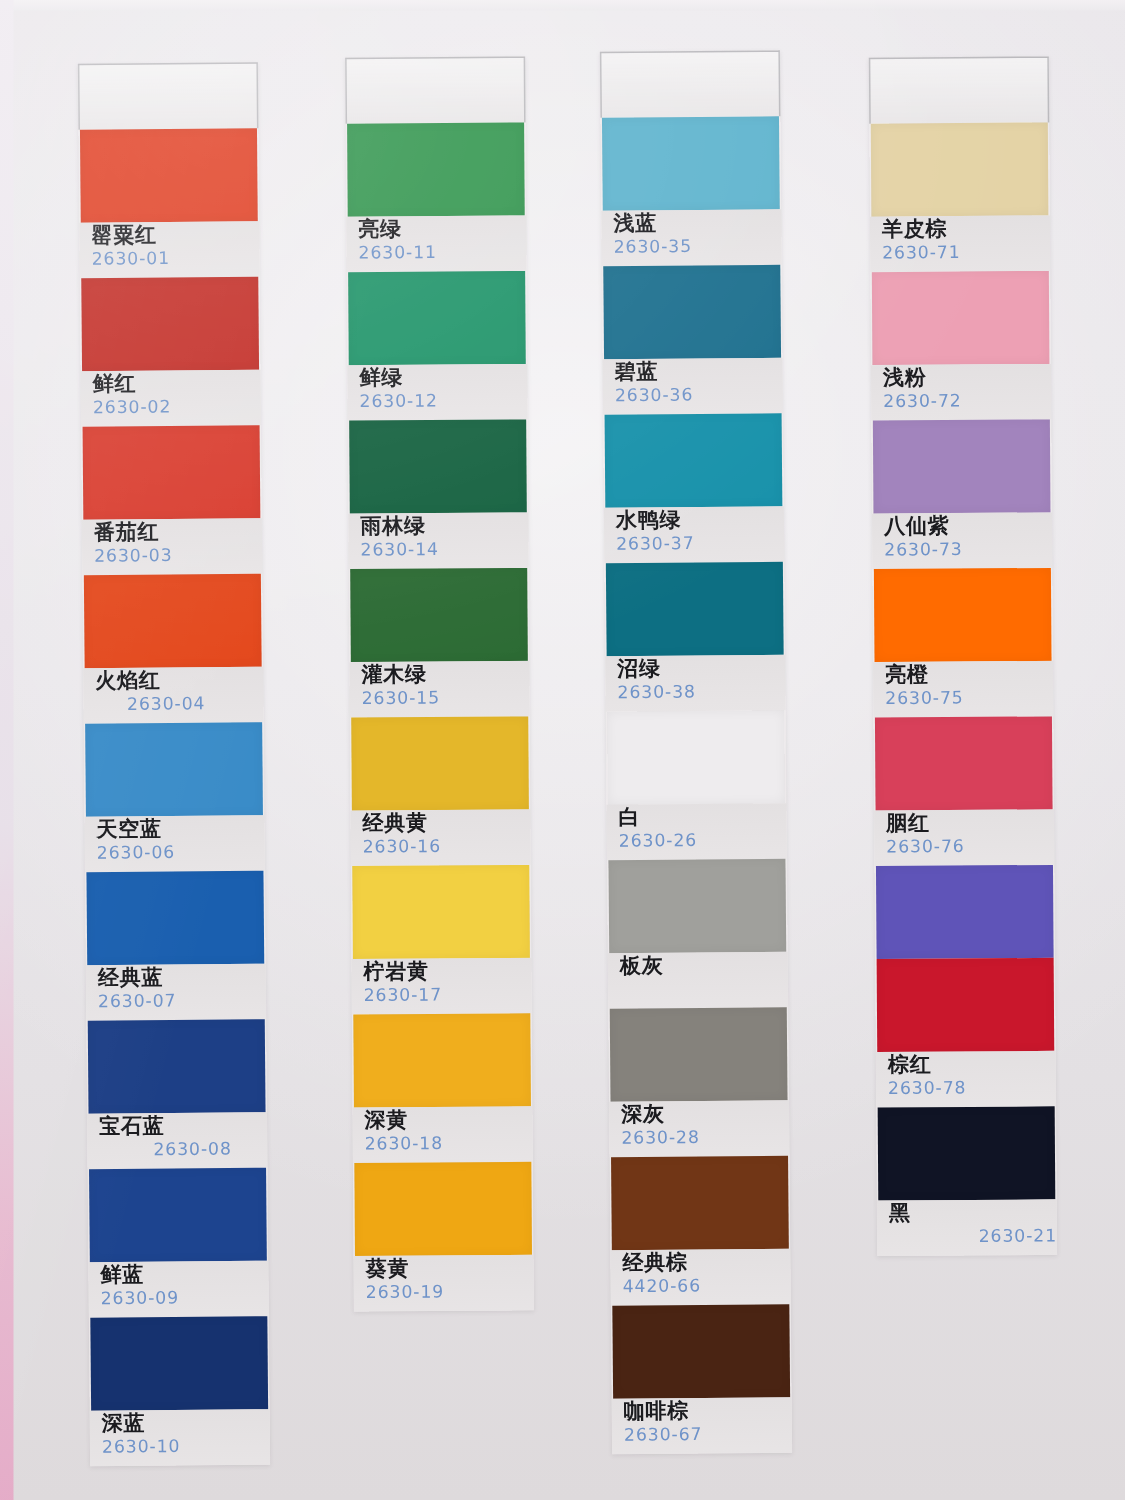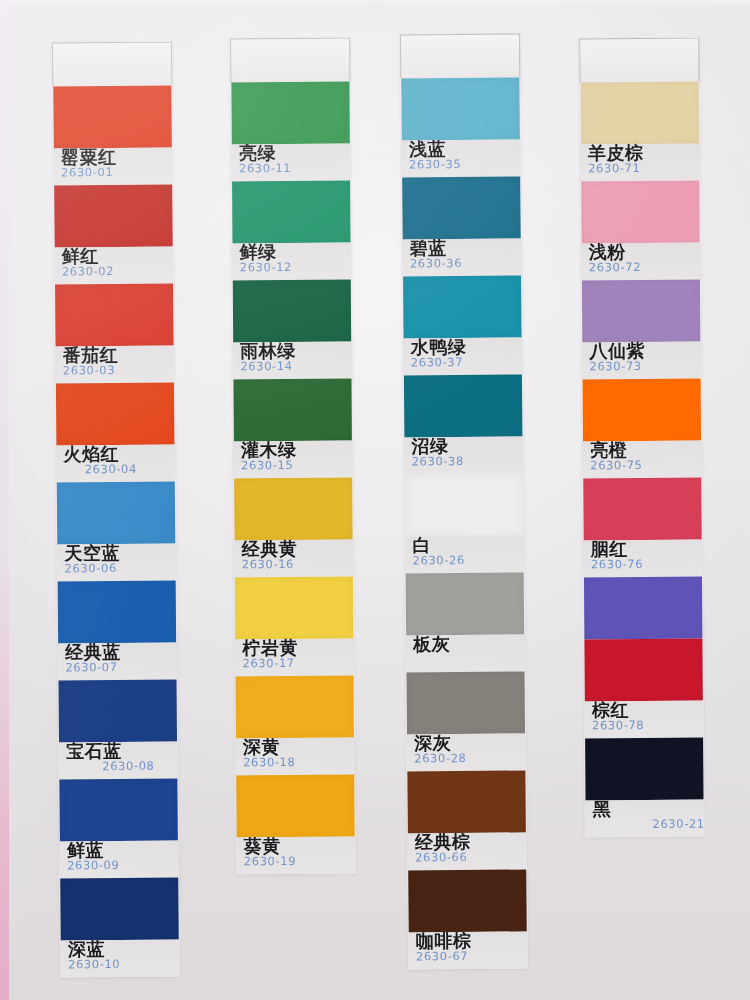--- a/index.html
+++ b/index.html
@@ -63,21 +63,21 @@
   }
   .lab {
     position: relative;
     height: 37px;
     padding: 1px 0 0 8px;
     box-sizing: border-box;
     background: linear-gradient(180deg, rgba(226,223,224,0.88) 0%, rgba(231,228,229,0.86) 100%);
   }
   .nm {
     display: block;
-    font-size: 18px;
+    font-size: 14px;
     line-height: 16px;
     color: #1b1b1f;
     letter-spacing: .5px;
     font-weight: 600;
     text-shadow: 0 0 1px rgba(255,255,255,.5);
   }
   .cd {
     display: block;
     font-size: 11.5px;
     line-height: 15px;
@@ -289,21 +289,21 @@
           <span class="sw" style="background: rgb(133, 130, 124);"></span>
           <div class="lab">
             <span class="nm">深灰</span>
             <span class="cd" style="color: rgb(111, 147, 201);">2630-28</span>
           </div>
         </div>
         <div class="entry">
           <span class="sw" style="background: rgb(113, 54, 22);"></span>
           <div class="lab">
             <span class="nm">经典棕</span>
-            <span class="cd" style="color: rgb(111, 147, 201);">2630-66</span>
+            <span class="cd" style="color: rgb(111, 147, 201);">4420-66</span>
           </div>
         </div>
         <div class="entry">
           <span class="sw" style="background: rgb(74, 36, 19);"></span>
           <div class="lab">
             <span class="nm">咖啡棕</span>
             <span class="cd" style="color: rgb(111, 147, 201);">2630-67</span>
           </div>
         </div>
       </div>

